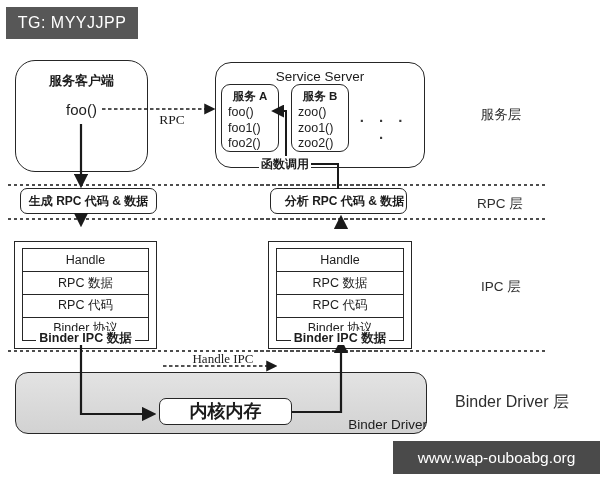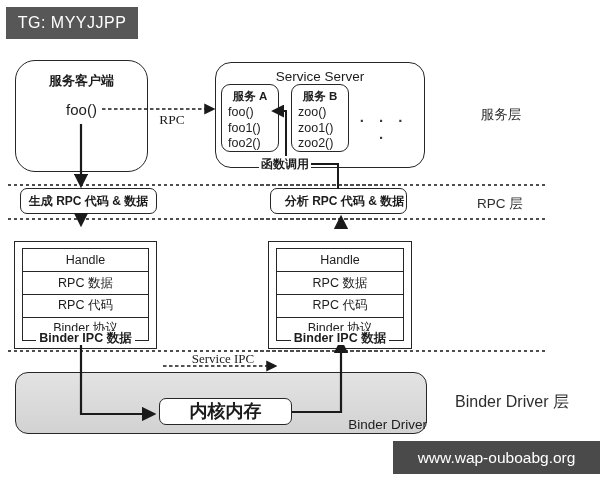--- a/index.html
+++ b/index.html
@@ -136,21 +136,22 @@
     <path d="M81,215 V223" stroke="#1a1a1a" stroke-width="2.2" fill="none" marker-end="url(#ah)"></path>
     <path d="M81,335 L81,414 L152,414" stroke="#1a1a1a" stroke-width="2.2" fill="none" marker-end="url(#ah)"></path>
     <path d="M292,412 L341,412 L341,343" stroke="#1a1a1a" stroke-width="2.2" fill="none" marker-end="url(#ah)"></path>
     <path d="M341,226 V219" stroke="#1a1a1a" stroke-width="2.2" fill="none" marker-end="url(#ah)"></path>
     <path d="M338,189 L338,164 L286,164 L286,111 L275,111" stroke="#1a1a1a" stroke-width="2" fill="none" marker-end="url(#ah)"></path>
     <path d="M163,366 H274" stroke="#1a1a1a" stroke-width="1.7" fill="none" stroke-dasharray="3.5 2.5" marker-end="url(#ah)"></path>
   </svg>
 
   <div class="abs lab rpc-lab">RPC</div>
   <div class="abs lab func-lab">函数调用</div>
-  <div class="abs lab bipc-lab">Service IPC</div>
+  <div class="abs lab bipc-lab">Handle IPC</div>
 
   <div class="abs layer ly-svc">服务层</div>
   <div class="abs layer ly-rpc">RPC 层</div>
+  <div class="abs layer ly-ipc">IPC 层</div>
   <div class="abs layer ly-drv">Binder Driver 层</div>
 
   <div class="abs urlbar">www.wap-ouboabg.org</div>
 
 </div>
 
 </body></html>

